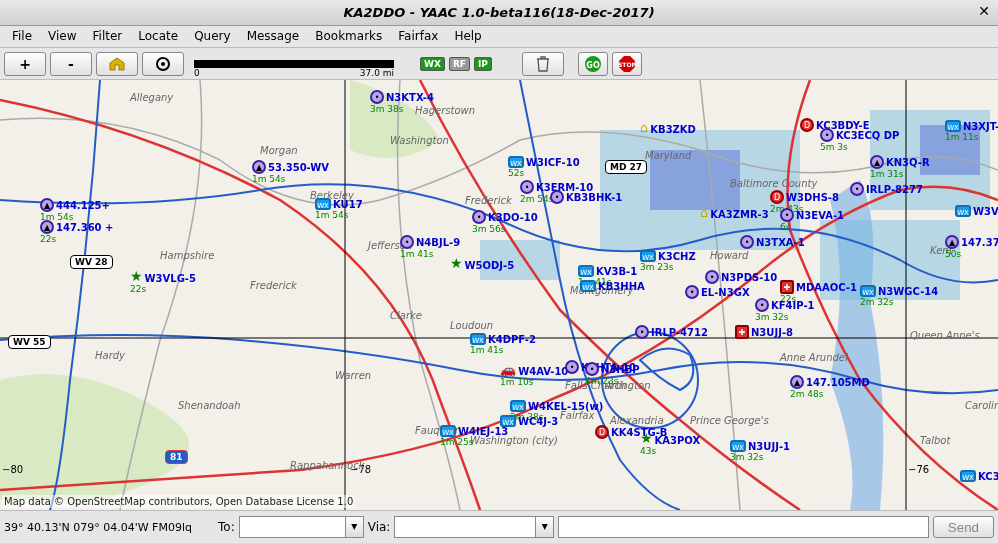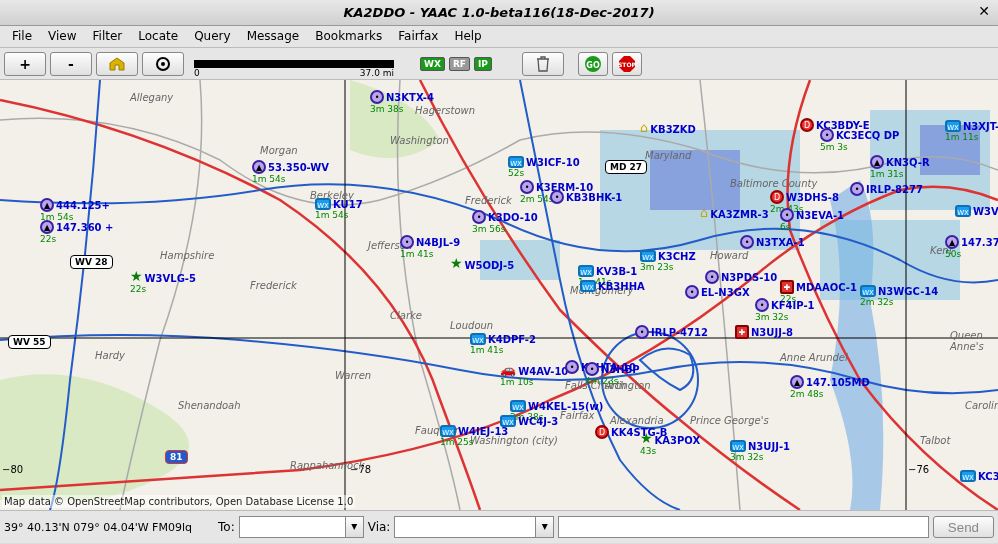--- a/index.html
+++ b/index.html
@@ -167,21 +167,21 @@
       <div class="place" style="left: 450px; top: 240px;">Loudoun</div>
       <div class="place" style="left: 415px; top: 345px;">Fauquier</div>
       <div class="place" style="left: 570px; top: 205px;">Montgomery</div>
       <div class="place" style="left: 645px; top: 70px;">Maryland</div>
       <div class="place" style="left: 730px; top: 98px;">Baltimore County</div>
       <div class="place" style="left: 710px; top: 170px;">Howard</div>
       <div class="place" style="left: 780px; top: 272px;">Anne Arundel</div>
       <div class="place" style="left: 690px; top: 335px;">Prince George's</div>
       <div class="place" style="left: 560px; top: 330px;">Fairfax</div>
       <div class="place" style="left: 930px; top: 165px;">Kent</div>
-      <div class="place" style="left: 910px; top: 250px; margin-left: 40px;">Queen Anne's</div>
+      <div class="place" style="left: 910px; top: 250px;">Queen Anne's</div>
       <div class="place" style="left: 920px; top: 355px;">Talbot</div>
       <div class="place" style="left: 965px; top: 320px;">Caroline</div>
       <div class="place" style="left: 368px; top: 160px;">Jefferson</div>
       <div class="place" style="left: 610px; top: 335px;">Alexandria</div>
       <div class="place" style="left: 605px; top: 300px;">Arlington</div>
       <div class="place" style="left: 465px; top: 115px;">Frederick</div>
       <div class="place" style="left: 415px; top: 25px;">Hagerstown</div>
       <div class="place" style="left: 470px; top: 355px;">Washington (city)</div>
       <div class="place" style="left: 565px; top: 300px;">Falls Church</div>
     </div>

